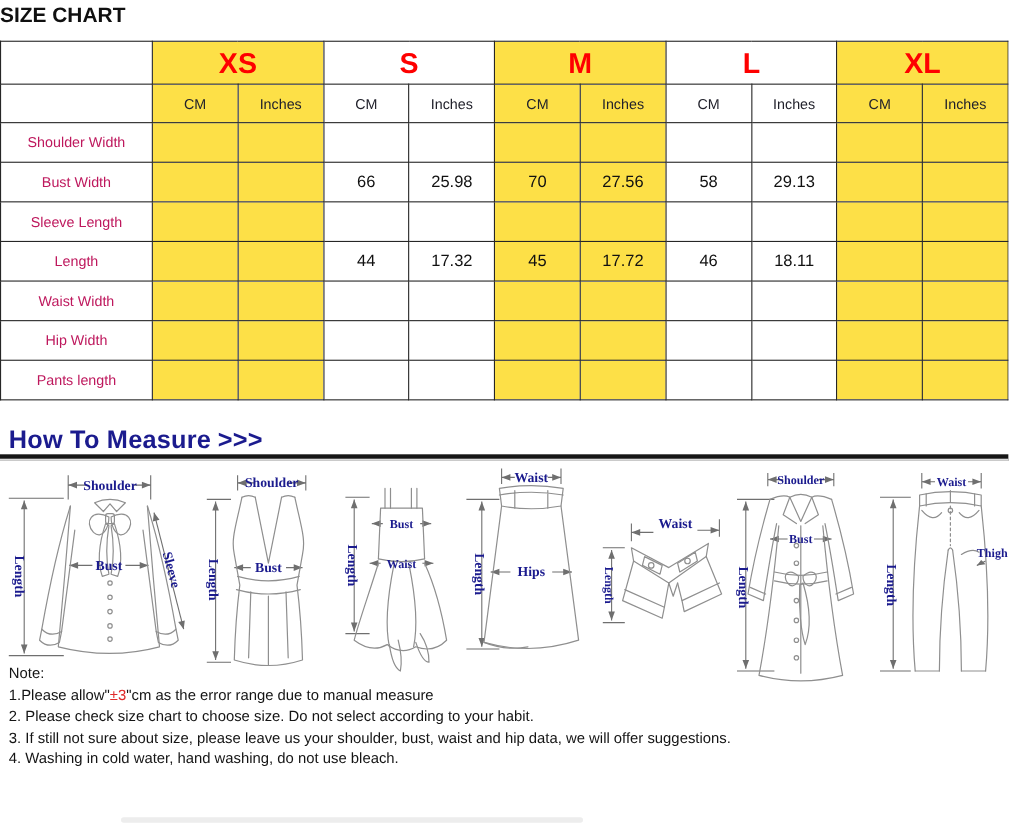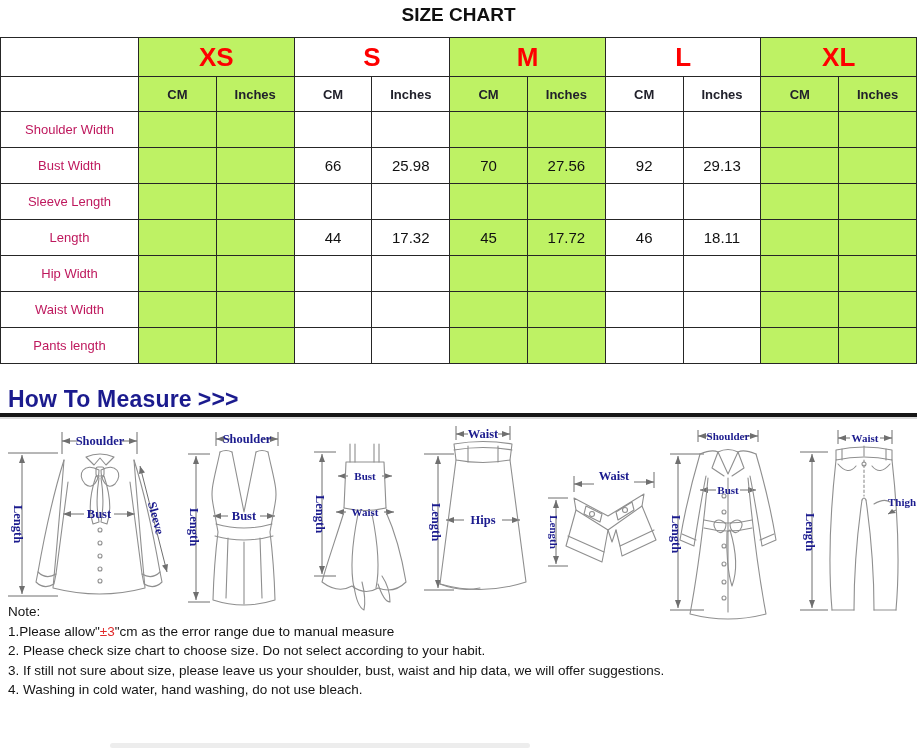--- a/index.html
+++ b/index.html
@@ -1,29 +1,29 @@
 <!DOCTYPE html>
 <html><head>
 <meta charset="utf-8">
 <style>
   html,body{margin:0;padding:0;background:#fff}
   .page{position:relative;width:917px;height:749px;background:#fff;overflow:hidden;
         font-family:"Liberation Sans",sans-serif;color:#111}
 
-  .title{position:absolute;top:4px;left:0;width:100%;text-align:center;
+  .title{position:absolute;top:4px;left:0;width:100%;
          font-size:19px;font-weight:bold;color:#101010}
 
   table.size-chart{position:absolute;top:37px;left:0;width:917px;
          border-collapse:collapse;table-layout:fixed}
   .size-chart td{border:1px solid #262626;text-align:center;vertical-align:middle;padding:0;overflow:hidden}
-  .size-chart .shade{background:#bef264}
+  .size-chart .shade{background:#fde047}
   .size-chart tr.size-row{height:39px}
   .size-chart tr.unit-row{height:35px}
   .size-chart td.size{color:#fe0000;font-size:26px;font-weight:bold}
-  .size-chart td.unit{font-size:13px;font-weight:bold;color:#21212b}
+  .size-chart td.unit{font-size:13px;font-weight:normal;color:#21212b}
   .size-chart td.rowlabel{font-size:13px;color:#be185d}
   .size-chart td.val{font-size:15px;color:#111}
   .size-chart tbody tr{height:36px}
 
   .measure-heading{position:absolute;top:386px;left:8px;font-size:23px;font-weight:bold;
         color:#1b1b8e;letter-spacing:.2px}
   .measure-heading .arrows{margin-left:6px}
   .divider{position:absolute;top:413px;left:0;width:917px;height:4px;background:#161616;
         border-bottom:2px solid #dcdcdc}
 
@@ -102,21 +102,21 @@
           <td class="val shade"></td>
         </tr>
         <tr>
           <td class="rowlabel">Bust Width</td>
           <td class="val shade"></td>
           <td class="val shade"></td>
           <td class="val">66</td>
           <td class="val">25.98</td>
           <td class="val shade">70</td>
           <td class="val shade">27.56</td>
-          <td class="val">92</td>
+          <td class="val">58</td>
           <td class="val">29.13</td>
           <td class="val shade"></td>
           <td class="val shade"></td>
         </tr>
         <tr>
           <td class="rowlabel">Sleeve Length</td>
           <td class="val shade"></td>
           <td class="val shade"></td>
           <td class="val"></td>
           <td class="val"></td>
@@ -134,34 +134,34 @@
           <td class="val">44</td>
           <td class="val">17.32</td>
           <td class="val shade">45</td>
           <td class="val shade">17.72</td>
           <td class="val">46</td>
           <td class="val">18.11</td>
           <td class="val shade"></td>
           <td class="val shade"></td>
         </tr>
         <tr>
+          <td class="rowlabel">Waist Width</td>
+          <td class="val shade"></td>
+          <td class="val shade"></td>
+          <td class="val"></td>
+          <td class="val"></td>
+          <td class="val shade"></td>
+          <td class="val shade"></td>
+          <td class="val"></td>
+          <td class="val"></td>
+          <td class="val shade"></td>
+          <td class="val shade"></td>
+        </tr>
+        <tr>
           <td class="rowlabel">Hip Width</td>
-          <td class="val shade"></td>
-          <td class="val shade"></td>
-          <td class="val"></td>
-          <td class="val"></td>
-          <td class="val shade"></td>
-          <td class="val shade"></td>
-          <td class="val"></td>
-          <td class="val"></td>
-          <td class="val shade"></td>
-          <td class="val shade"></td>
-        </tr>
-        <tr>
-          <td class="rowlabel">Waist Width</td>
           <td class="val shade"></td>
           <td class="val shade"></td>
           <td class="val"></td>
           <td class="val"></td>
           <td class="val shade"></td>
           <td class="val shade"></td>
           <td class="val"></td>
           <td class="val"></td>
           <td class="val shade"></td>
           <td class="val shade"></td>

